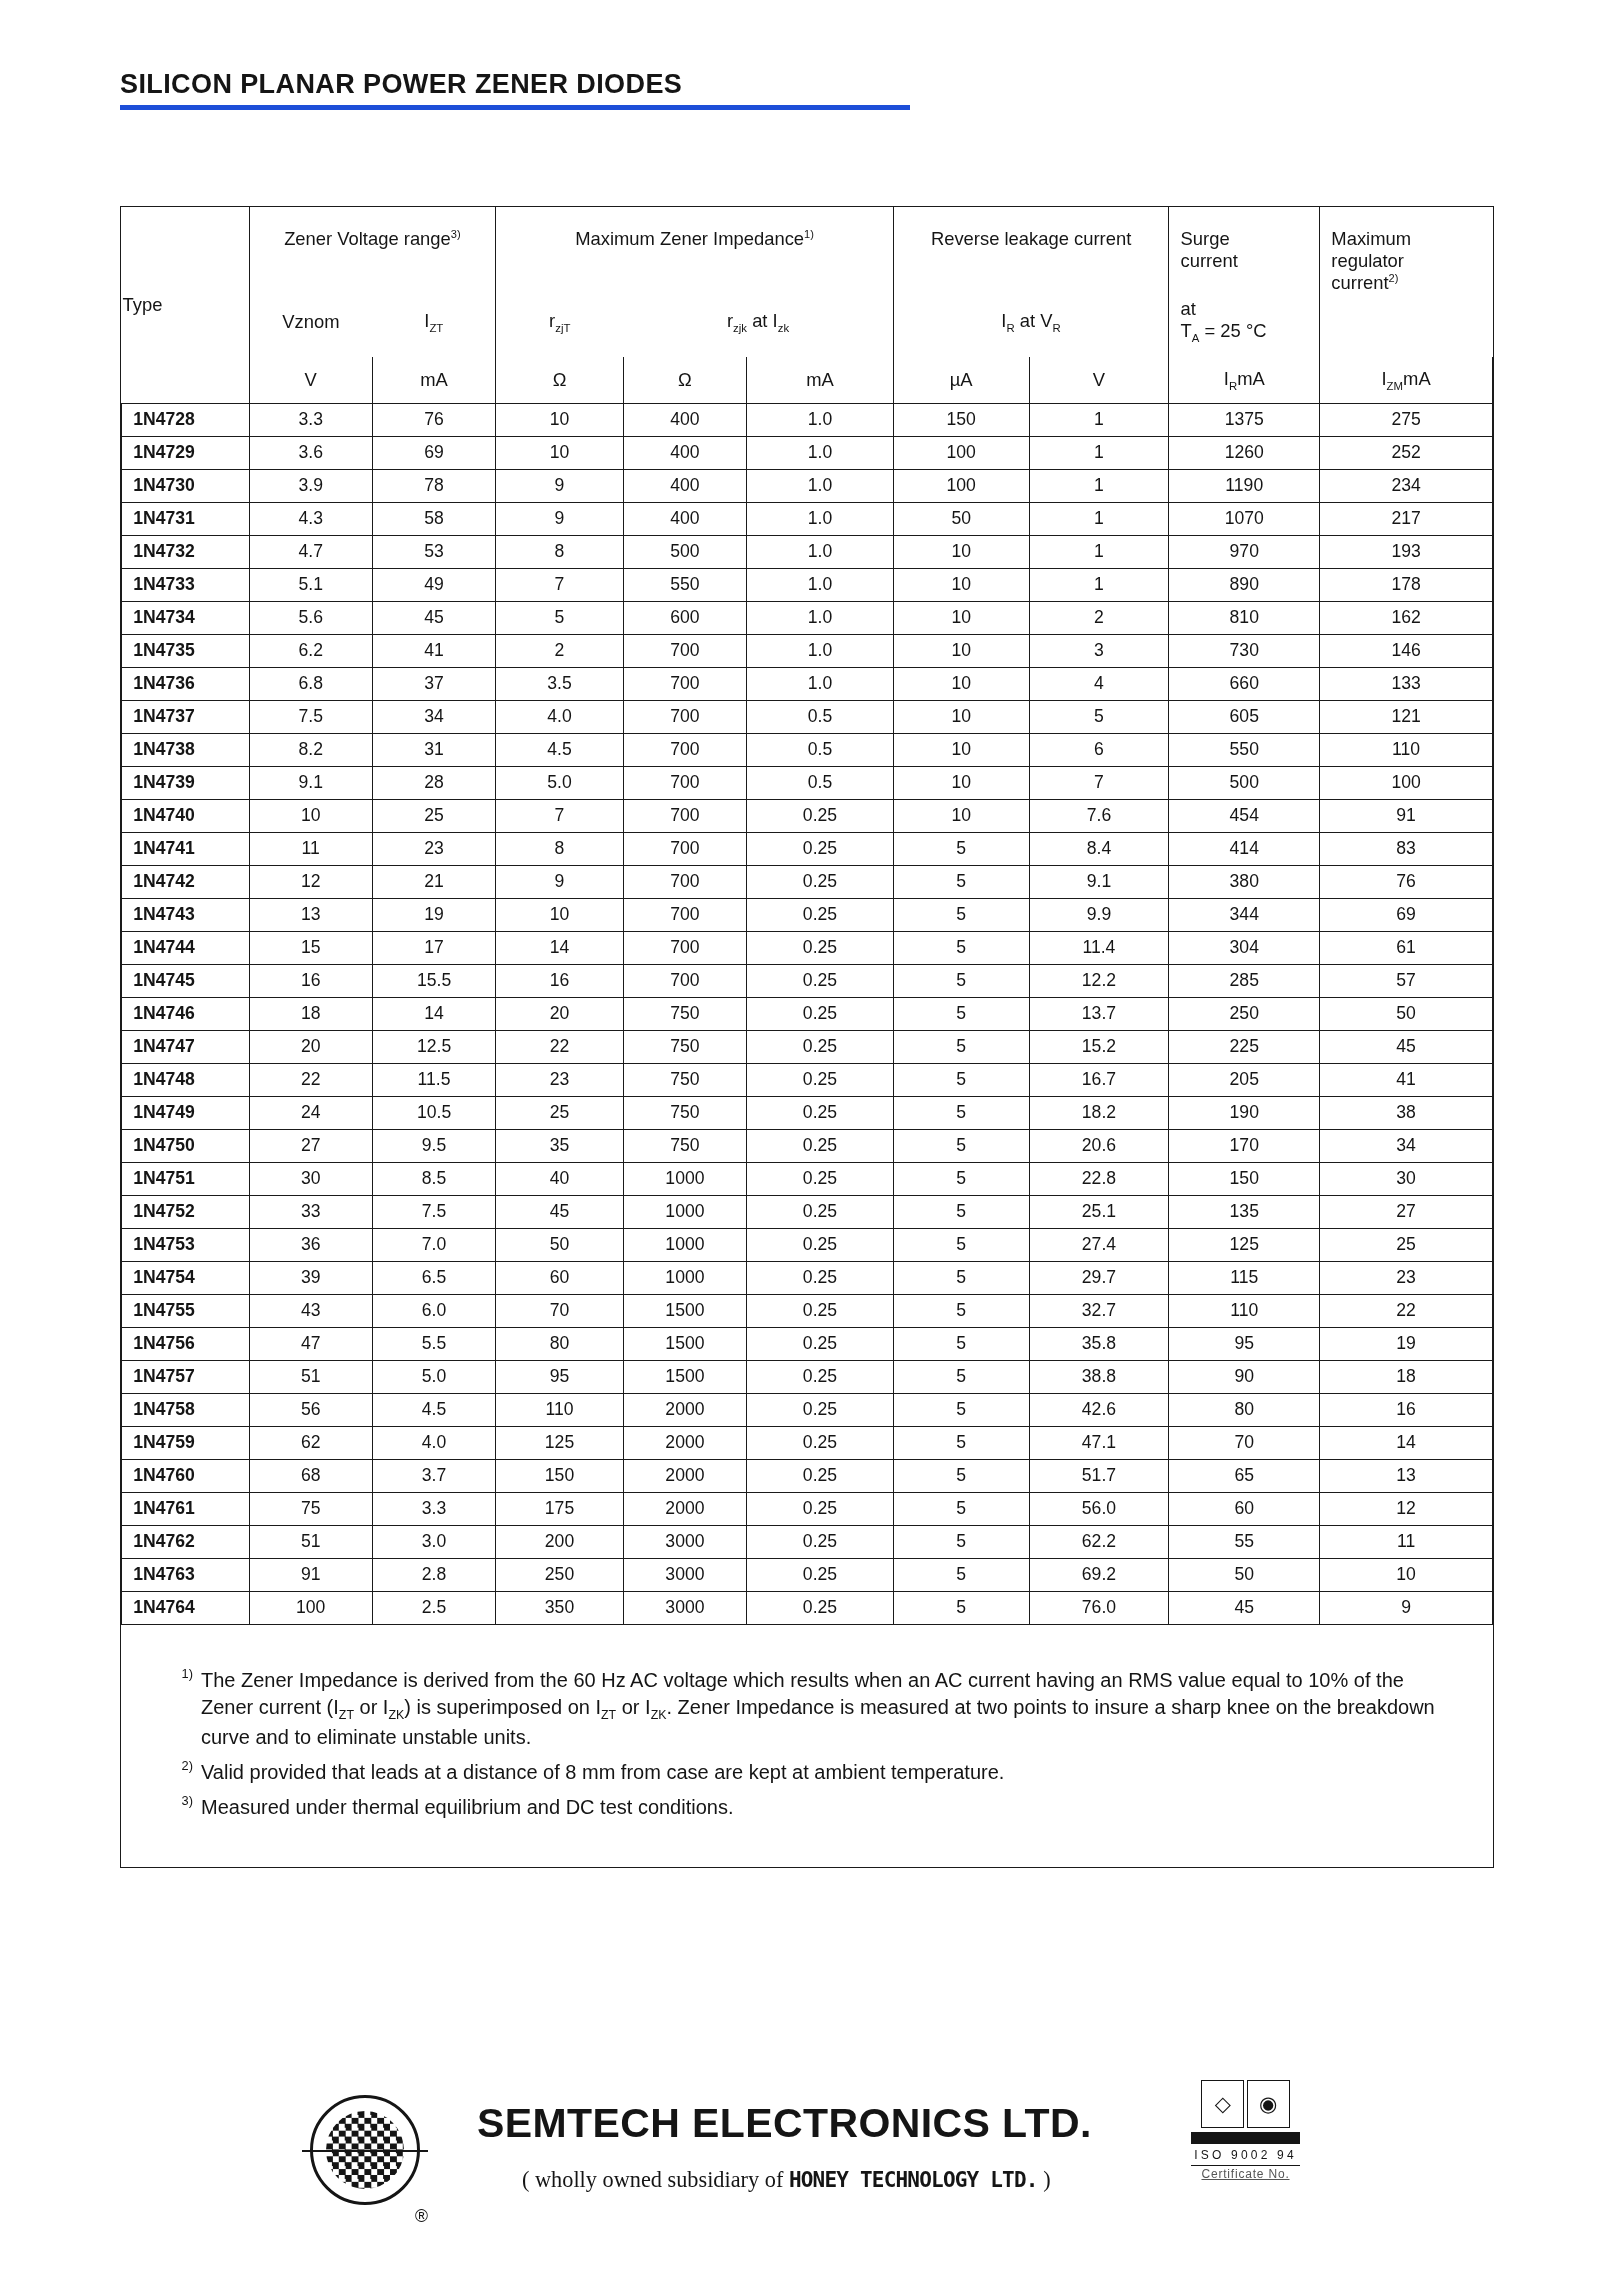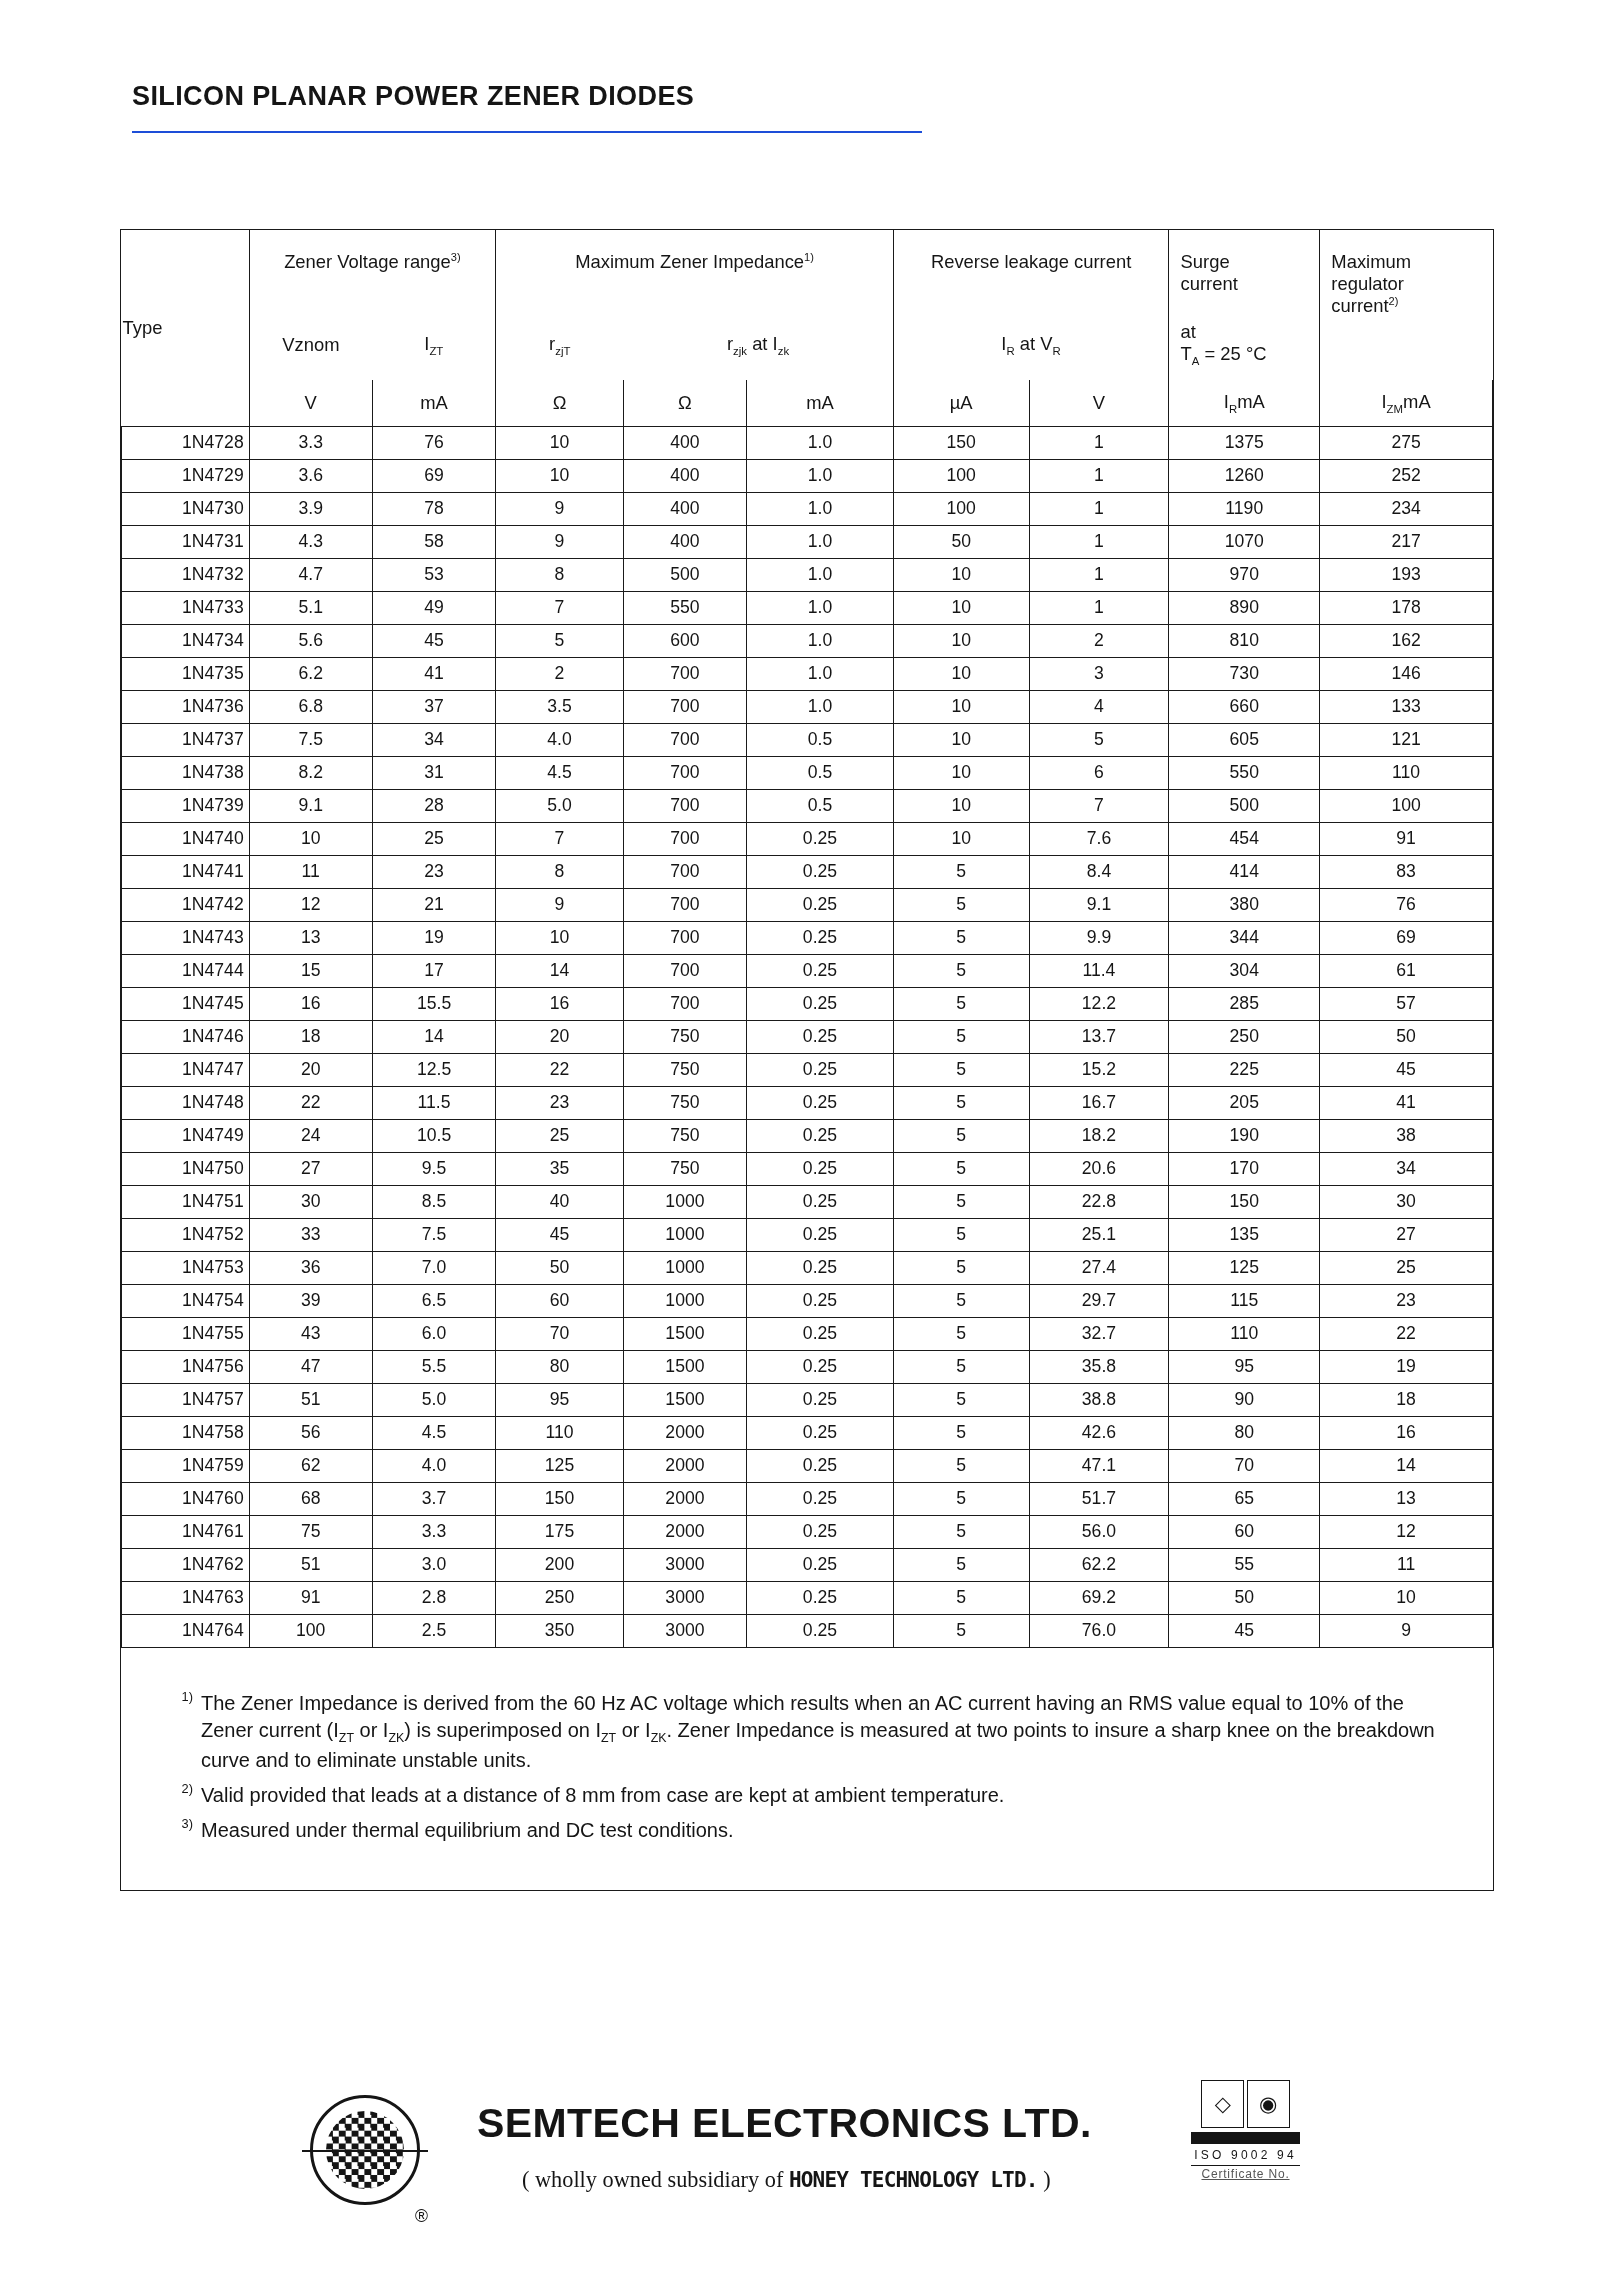--- a/index.html
+++ b/index.html
@@ -16,23 +16,23 @@
   .content { padding: 69px 118px 0 120px; }
 
   
   .title-block { margin-bottom: 96px; }
   .title-line1 {
     font-size: 24px; font-weight: bold; letter-spacing: 0.4px;
     margin: 0 0 6.4px 0;
   }
   .title-line2 {
     font-size: 27px; font-weight: bold; letter-spacing: 0.4px;
-    margin: 12px; width: 790px;
-    border-bottom: 2px solid #1d4ed8;
-    padding-bottom: 19px;
+    margin: 0; width: 790px;
+    border-bottom: 5px solid #1d4ed8;
+    padding-bottom: 5px;
   }
 
   
   .table-box {
     border: 1.6px solid #1a1a1a;
     width: 1374px;
     box-sizing: border-box;
   }
   table.spec {
     width: 100%;
@@ -74,23 +74,23 @@
 
   
   tbody td {
     border: 0.8px solid #1a1a1a;
     height: 32px;
     padding: 0 4.8px;
     text-align: center;
     font-size: 17.6px;
   }
   tbody td.c-type {
-    text-align: right;
+    text-align: left;
     padding-left: 11.2px;
-    font-weight: normal;
+    font-weight: bold;
     margin-top: 16px;
   }
 
   
   .footnotes {
     padding: 42px 40px 38px 37px;
     font-size: 20px;
     line-height: 1.36;
   }
   .footnote { display: flex; margin-bottom: 8px; }

